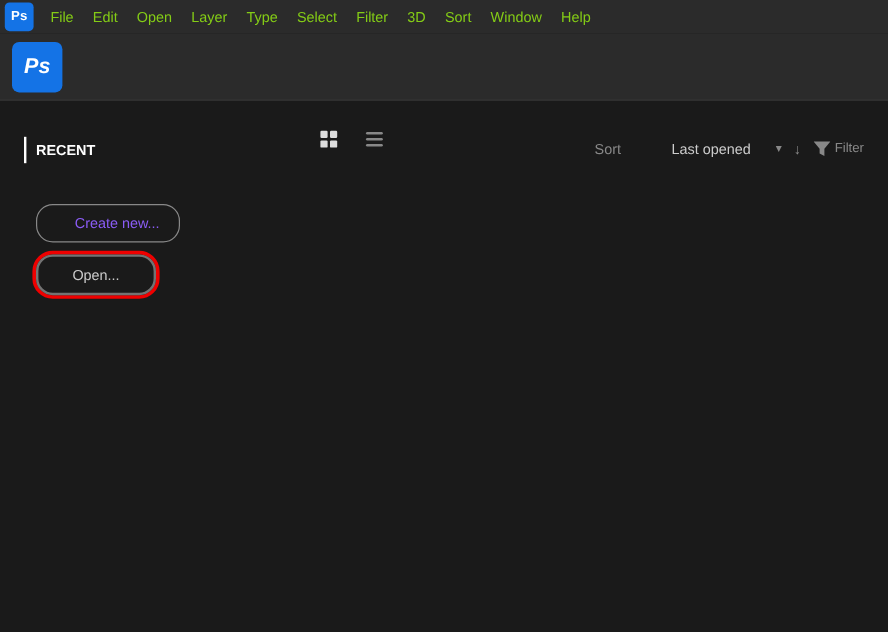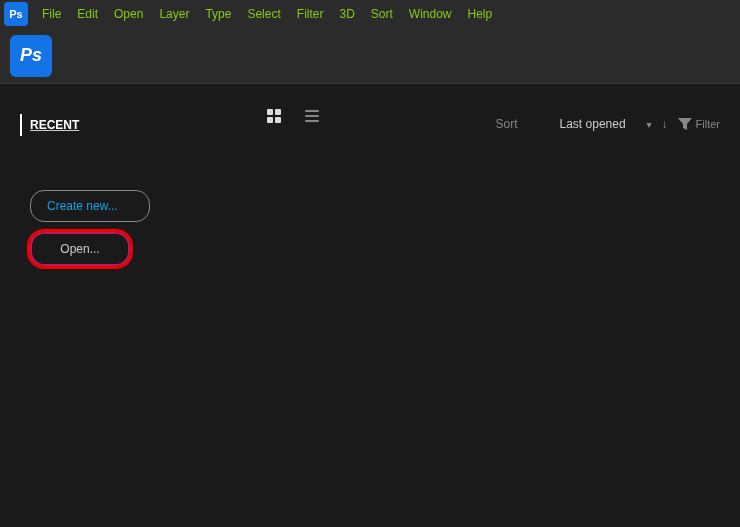--- a/index.html
+++ b/index.html
@@ -80,22 +80,21 @@
 
     
     #sidebar {
       width: 180px;
       padding: 30px 20px 20px 30px;
       display: flex;
       flex-direction: column;
       gap: 0;
     }
     .sidebar-section {
-      margin-bottom: 24px;
-      text-decoration: underline;
+      margin-bottom: 4px;
     }
     .sidebar-item {
       font-size: 12px;
       color: #aaa;
       padding: 4px 0;
       cursor: pointer;
     }
     .sidebar-item.active {
       color: #fff;
       font-weight: bold;
@@ -106,31 +105,31 @@
 
     .sidebar-buttons {
       margin-top: 30px;
       display: flex;
       flex-direction: column;
       gap: 10px;
     }
     .btn-create {
       background: transparent;
       border: 1px solid #888;
-      color: #0ea5e9;
+      color: #8b5cf6;
       padding: 8px 16px;
       border-radius: 14px;
       font-size: 12px;
       cursor: pointer;
-      text-align: left;
+      text-align: right;
       width: 120px;
     }
     .btn-open {
       background: transparent;
-      border: 2px solid #be185d;
+      border: 2px solid #737373;
       color: #ccc;
       padding: 8px 16px;
       border-radius: 14px;
       font-size: 12px;
       cursor: pointer;
       text-align: center;
       width: 100px;
       outline: 2px solid #e00;
       outline-offset: 1px;
       box-shadow: 0 0 0 2px #e00;

